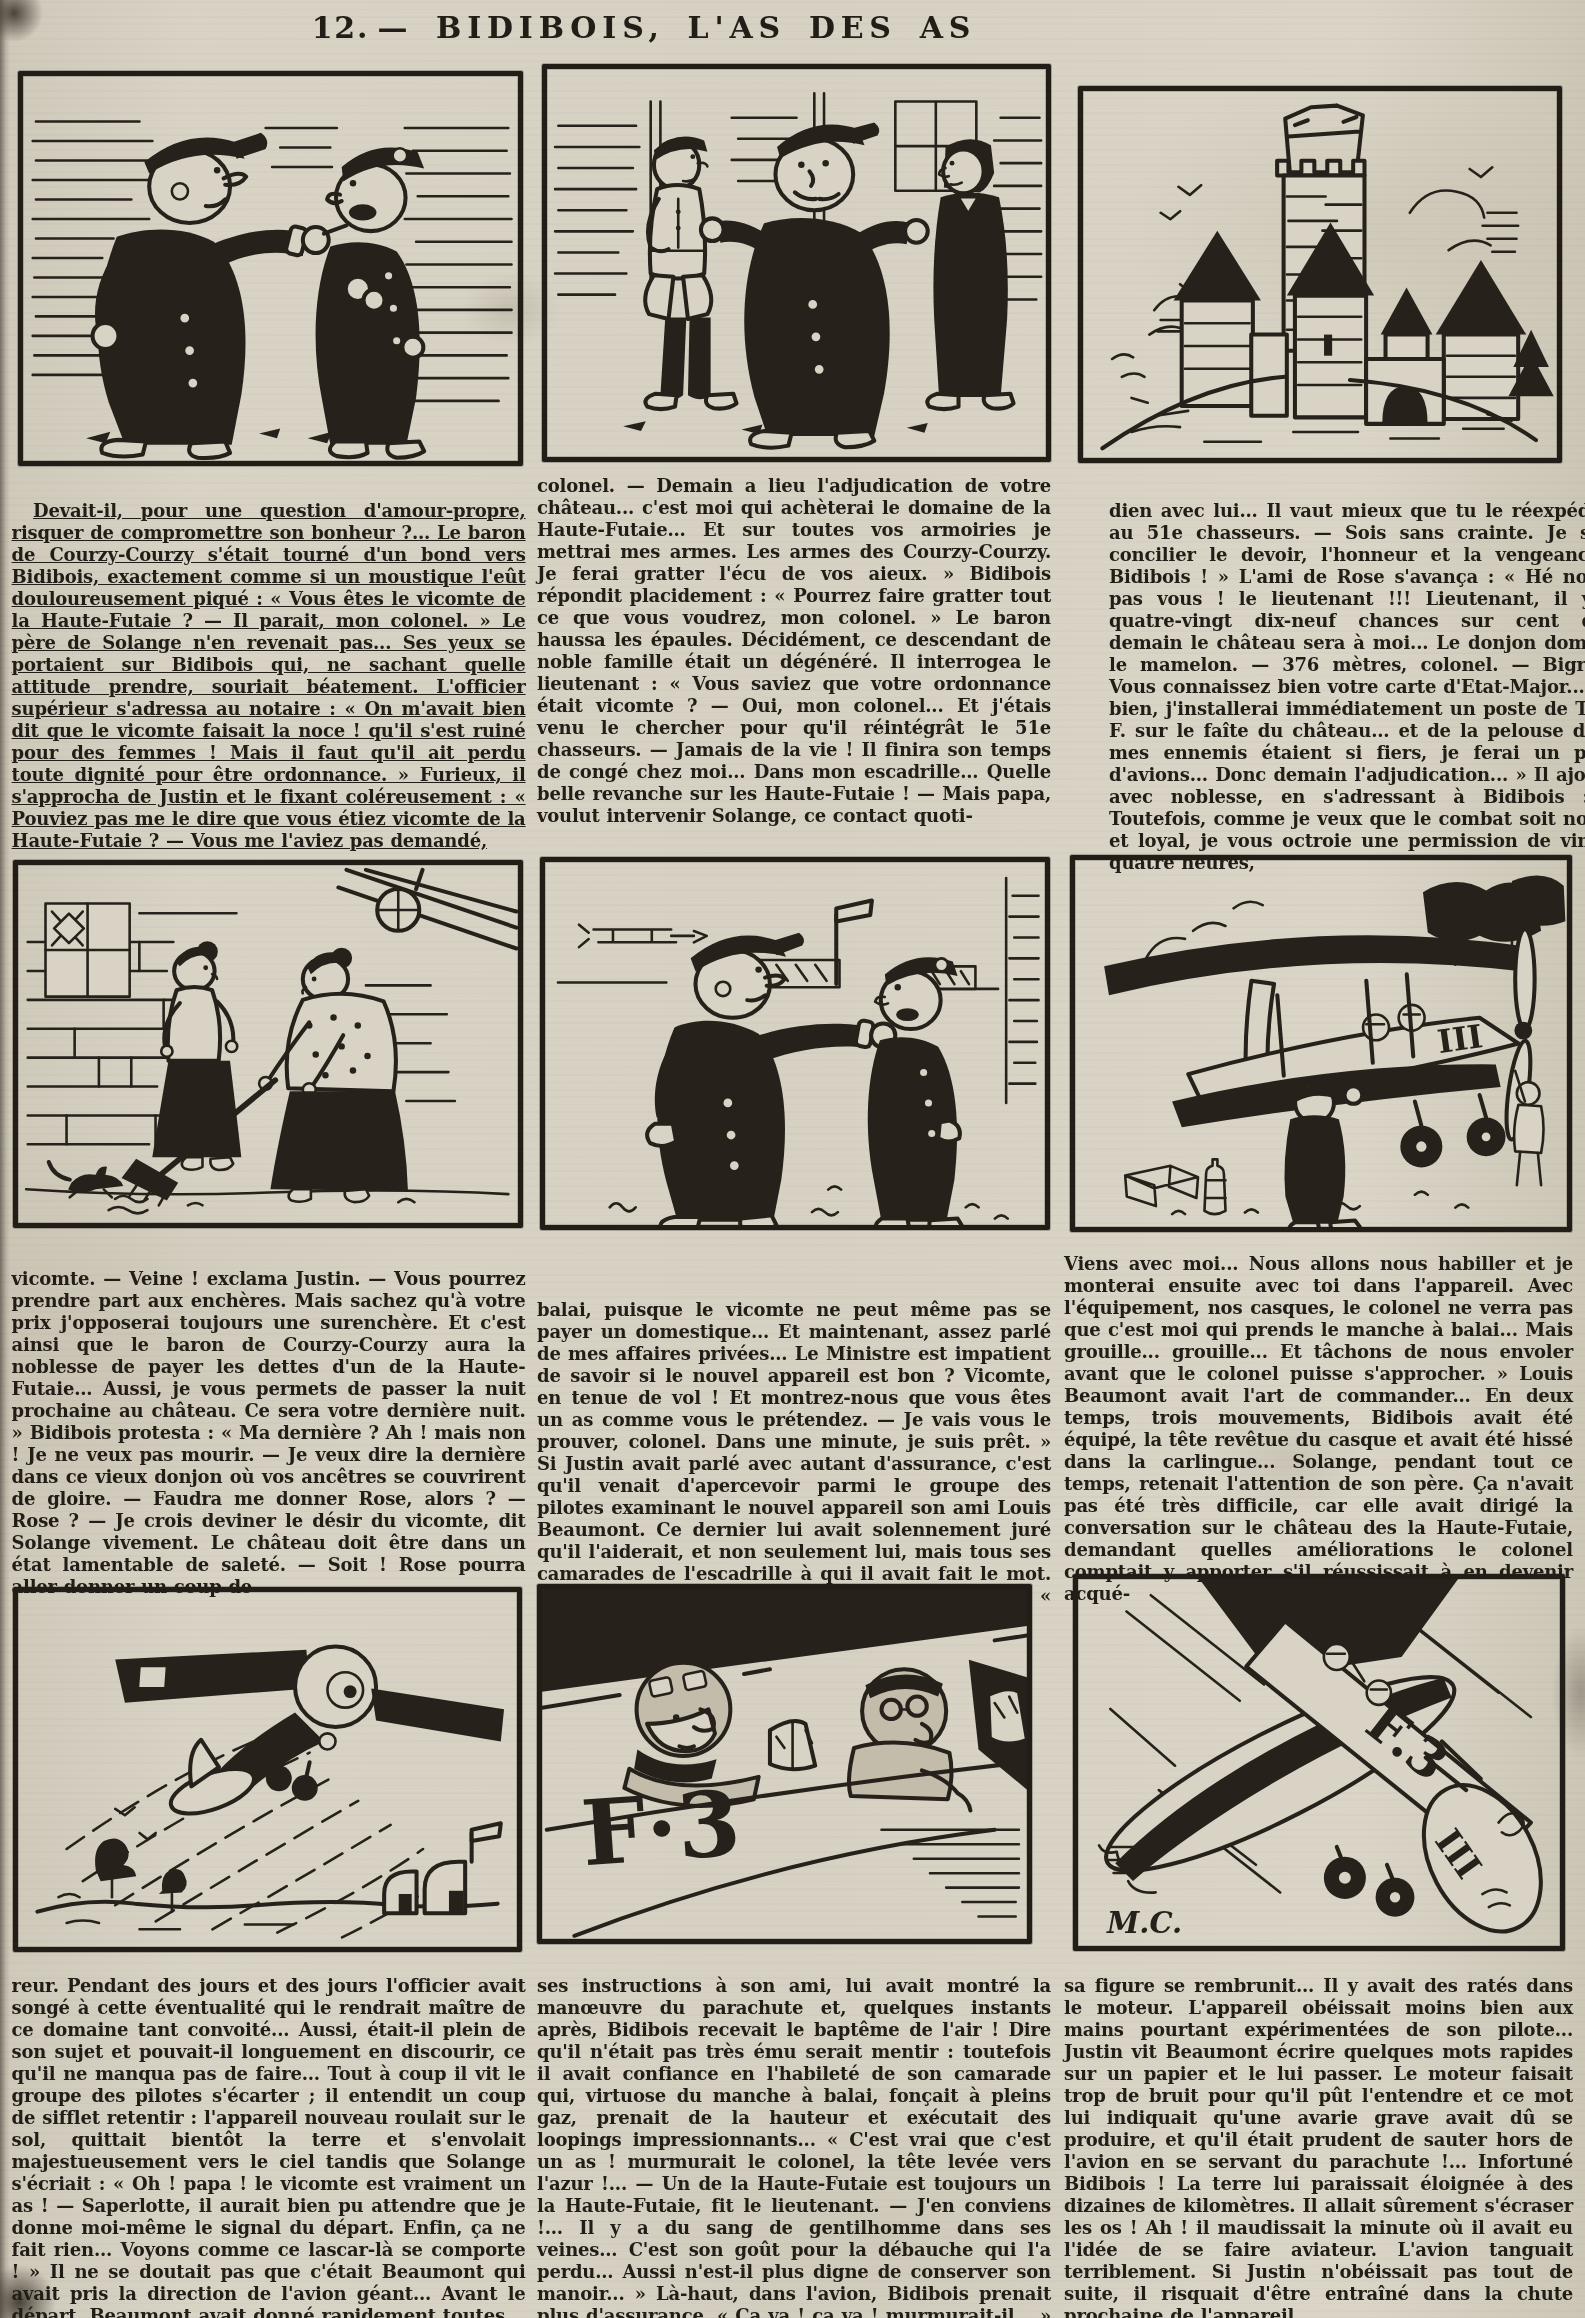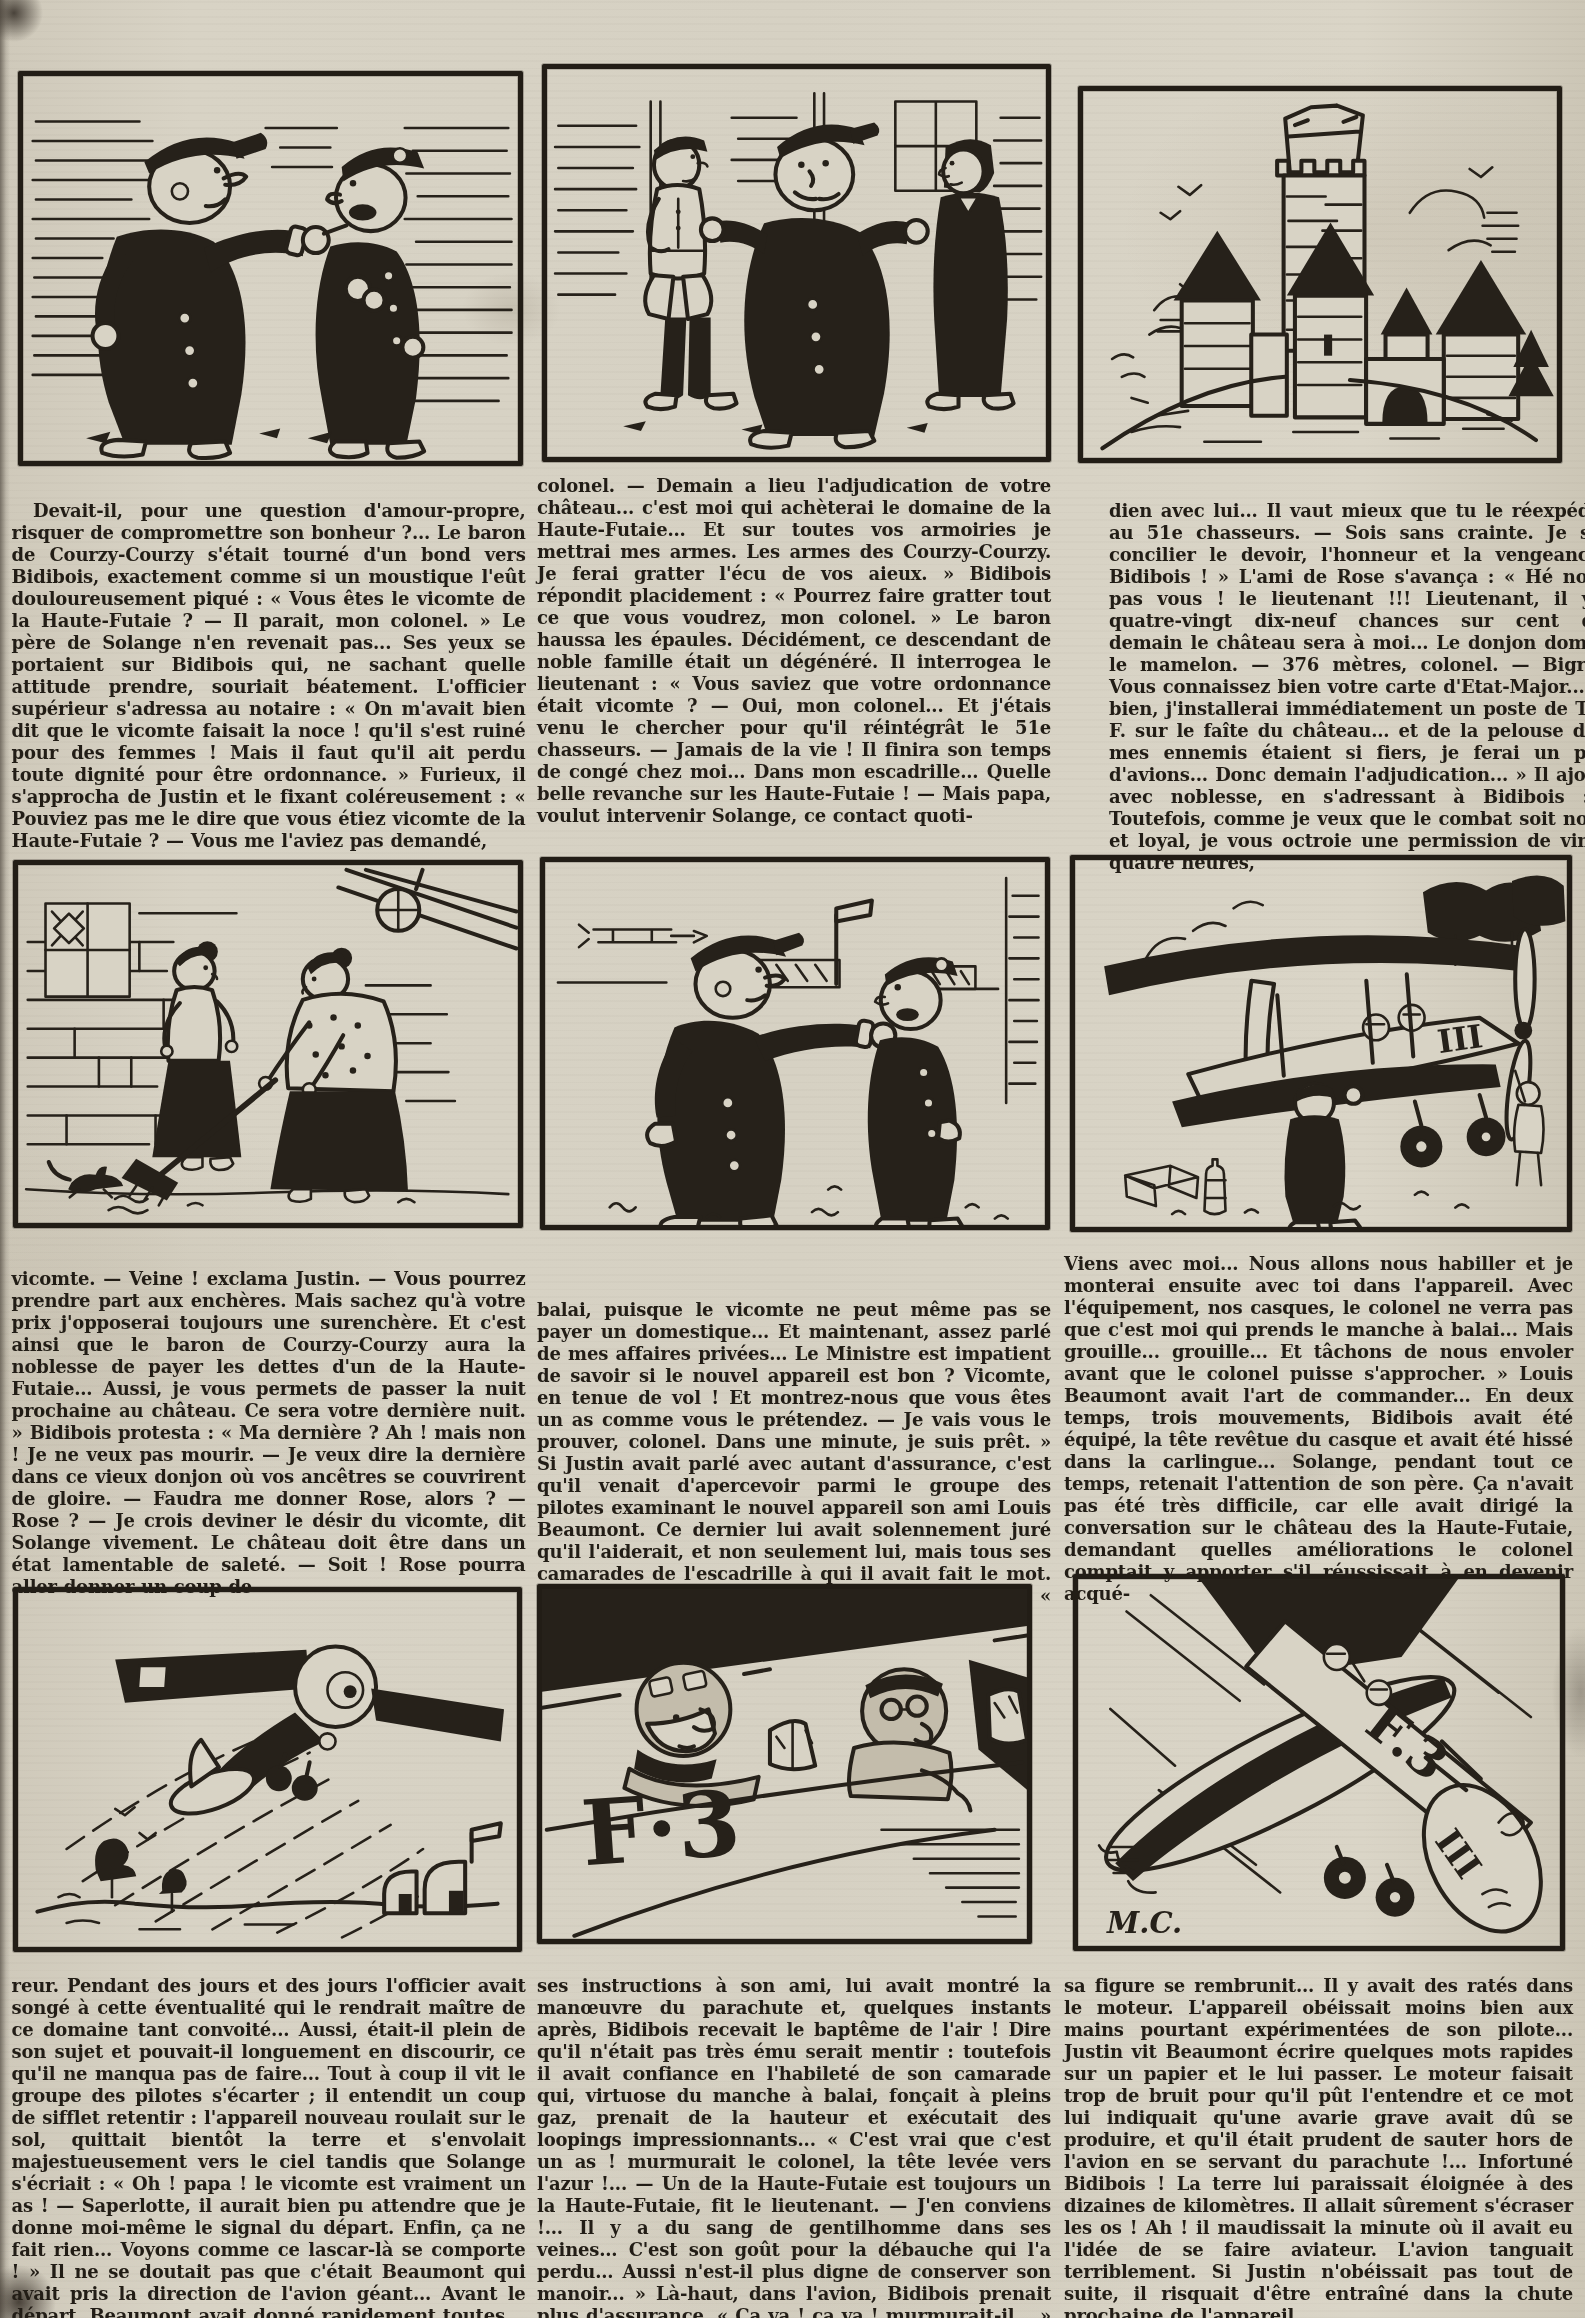--- a/index.html
+++ b/index.html
@@ -66,20 +66,23 @@
 <body>
 
 <div class="page">
   <div class="edge-left"></div>
   <div class="corner c1"></div>
   <div class="corner c2"></div>
   <div class="corner c3"></div>
   <div class="stain s1"></div>
   <div class="stain s2"></div>
 
+  <div class="header">
+    <span class="pgnum">12.</span><span>— BIDIBOIS, L'AS DES AS</span>
+  </div>
 
   <figure class="panel" style="left:18px;top:71px;width:505px;height:395px;">
 
     <svg viewBox="0 0 612 474" preserveAspectRatio="none">
       <path class="ln2" d="M16,56h128 M12,80h148 M16,104h138 M12,128h150 M16,152h118 M12,176h144 M16,200h96 M12,224h86 M14,248h118 M12,272h132 M16,296h106 M12,320h138 M14,344h122 M12,368h86"></path>
       <path class="ln2" d="M300,64h88 M318,88h62 M308,112h74 M472,64h128 M482,92h116 M474,120h128 M488,148h112 M472,176h132 M486,204h118 M474,232h130 M482,260h120 M476,288h128 M472,316h132 M484,344h114 M474,372h126 M480,400h108"></path>
       <path class="fl" d="M116,198 C90,262 84,332 106,402 L126,454 L258,454 L270,392 C284,300 268,236 236,204 C198,184 150,186 116,198 Z"></path>
       <path class="fl" d="M224,212 C268,190 318,184 348,194 L346,222 C308,212 264,220 232,242 Z"></path>
       <rect class="pp" x="328" y="186" width="20" height="34" rx="6" transform="rotate(14 338 203)"></rect>
       <circle class="pp" cx="362" cy="202" r="16"></circle>
@@ -188,21 +191,21 @@
       <rect class="pp" x="446" y="300" width="92" height="104"></rect>
       <path class="ln2" d="M450,326h84 M450,352h84 M450,378h84"></path>
       <rect class="pp" x="350" y="330" width="96" height="80"></rect>
       <path class="fl" d="M370,410 q0,-46 28,-46 q28,0 28,46 z"></path>
       <path class="ln" d="M24,440 Q140,360 250,352 M330,356 Q470,366 560,430"></path>
       <path class="ln2" d="M60,420 q30,-10 60,-6 M150,432 h70 M260,420 h80 M380,428 h60 M470,416 h50 M90,400 l40,-6 M500,398 l30,8 M36,330 q14,-10 26,-2 M48,352 q16,-8 28,0 M60,378 l20,6"></path>
       <path class="fl" d="M532,340 l22,-46 22,46 z M526,376 l28,-52 28,52 z M550,376 v28"></path>
     </svg>
   </figure>
 
-  <div class="tcol indent" style="left:11.6px;top:500px;">
+  <div class="tcol indent" style="left:11.6px;top:500px;text-decoration:underline;">
       <p>Devait-il, pour une question d'amour-propre, risquer de compromettre son bonheur ?... Le baron de Courzy-Courzy s'était tourné d'un bond vers Bidibois, exactement comme si un moustique l'eût douloureusement piqué : « Vous êtes le vicomte de la Haute-Futaie ? — Il parait, mon colonel. » Le père de Solange n'en revenait pas... Ses yeux se portaient sur Bidibois qui, ne sachant quelle attitude prendre, souriait béatement. L'officier supérieur s'adressa au notaire : « On m'avait bien dit que le vicomte faisait la noce ! qu'il s'est ruiné pour des femmes ! Mais il faut qu'il ait perdu toute dignité pour être ordonnance. » Furieux, il s'approcha de Justin et le fixant coléreusement : « Pouviez pas me le dire que vous étiez vicomte de la Haute-Futaie ? — Vous me l'aviez pas demandé,</p>
     </div>
   <div class="tcol" style="left:537px;top:475px;">
       <p>colonel. — Demain a lieu l'adjudication de votre château... c'est moi qui achèterai le domaine de la Haute-Futaie... Et sur toutes vos armoiries je mettrai mes armes. Les armes des Courzy-Courzy. Je ferai gratter l'écu de vos aieux. » Bidibois répondit placidement : « Pourrez faire gratter tout ce que vous voudrez, mon colonel. » Le baron haussa les épaules. Décidément, ce descendant de noble famille était un dégénéré. Il interrogea le lieutenant : « Vous saviez que votre ordonnance était vicomte ? — Oui, mon colonel... Et j'étais venu le chercher pour qu'il réintégrât le 51e chasseurs. — Jamais de la vie ! Il finira son temps de congé chez moi... Dans mon escadrille... Quelle belle revanche sur les Haute-Futaie ! — Mais papa, voulut intervenir Solange, ce contact quoti-</p>
     </div>
   <div class="tcol" style="left:1109px;top:500px;width:509px;">
       <p>dien avec lui... Il vaut mieux que tu le réexpédies au 51e chasseurs. — Sois sans crainte. Je sais concilier le devoir, l'honneur et la vengeance... Bidibois ! » L'ami de Rose s'avança : « Hé non ! pas vous ! le lieutenant !!! Lieutenant, il y a quatre-vingt dix-neuf chances sur cent que demain le château sera à moi... Le donjon domine le mamelon. — 376 mètres, colonel. — Bigre ! Vous connaissez bien votre carte d'Etat-Major... Eh bien, j'installerai immédiatement un poste de T. S. F. sur le faîte du château... et de la pelouse dont mes ennemis étaient si fiers, je ferai un parc d'avions... Donc demain l'adjudication... » Il ajouta avec noblesse, en s'adressant à Bidibois : « Toutefois, comme je veux que le combat soit noble et loyal, je vous octroie une permission de vingt-quatre heures,</p>
     </div>
 
   <figure class="panel" style="left:13.2px;top:860px;width:510px;height:368px;">

